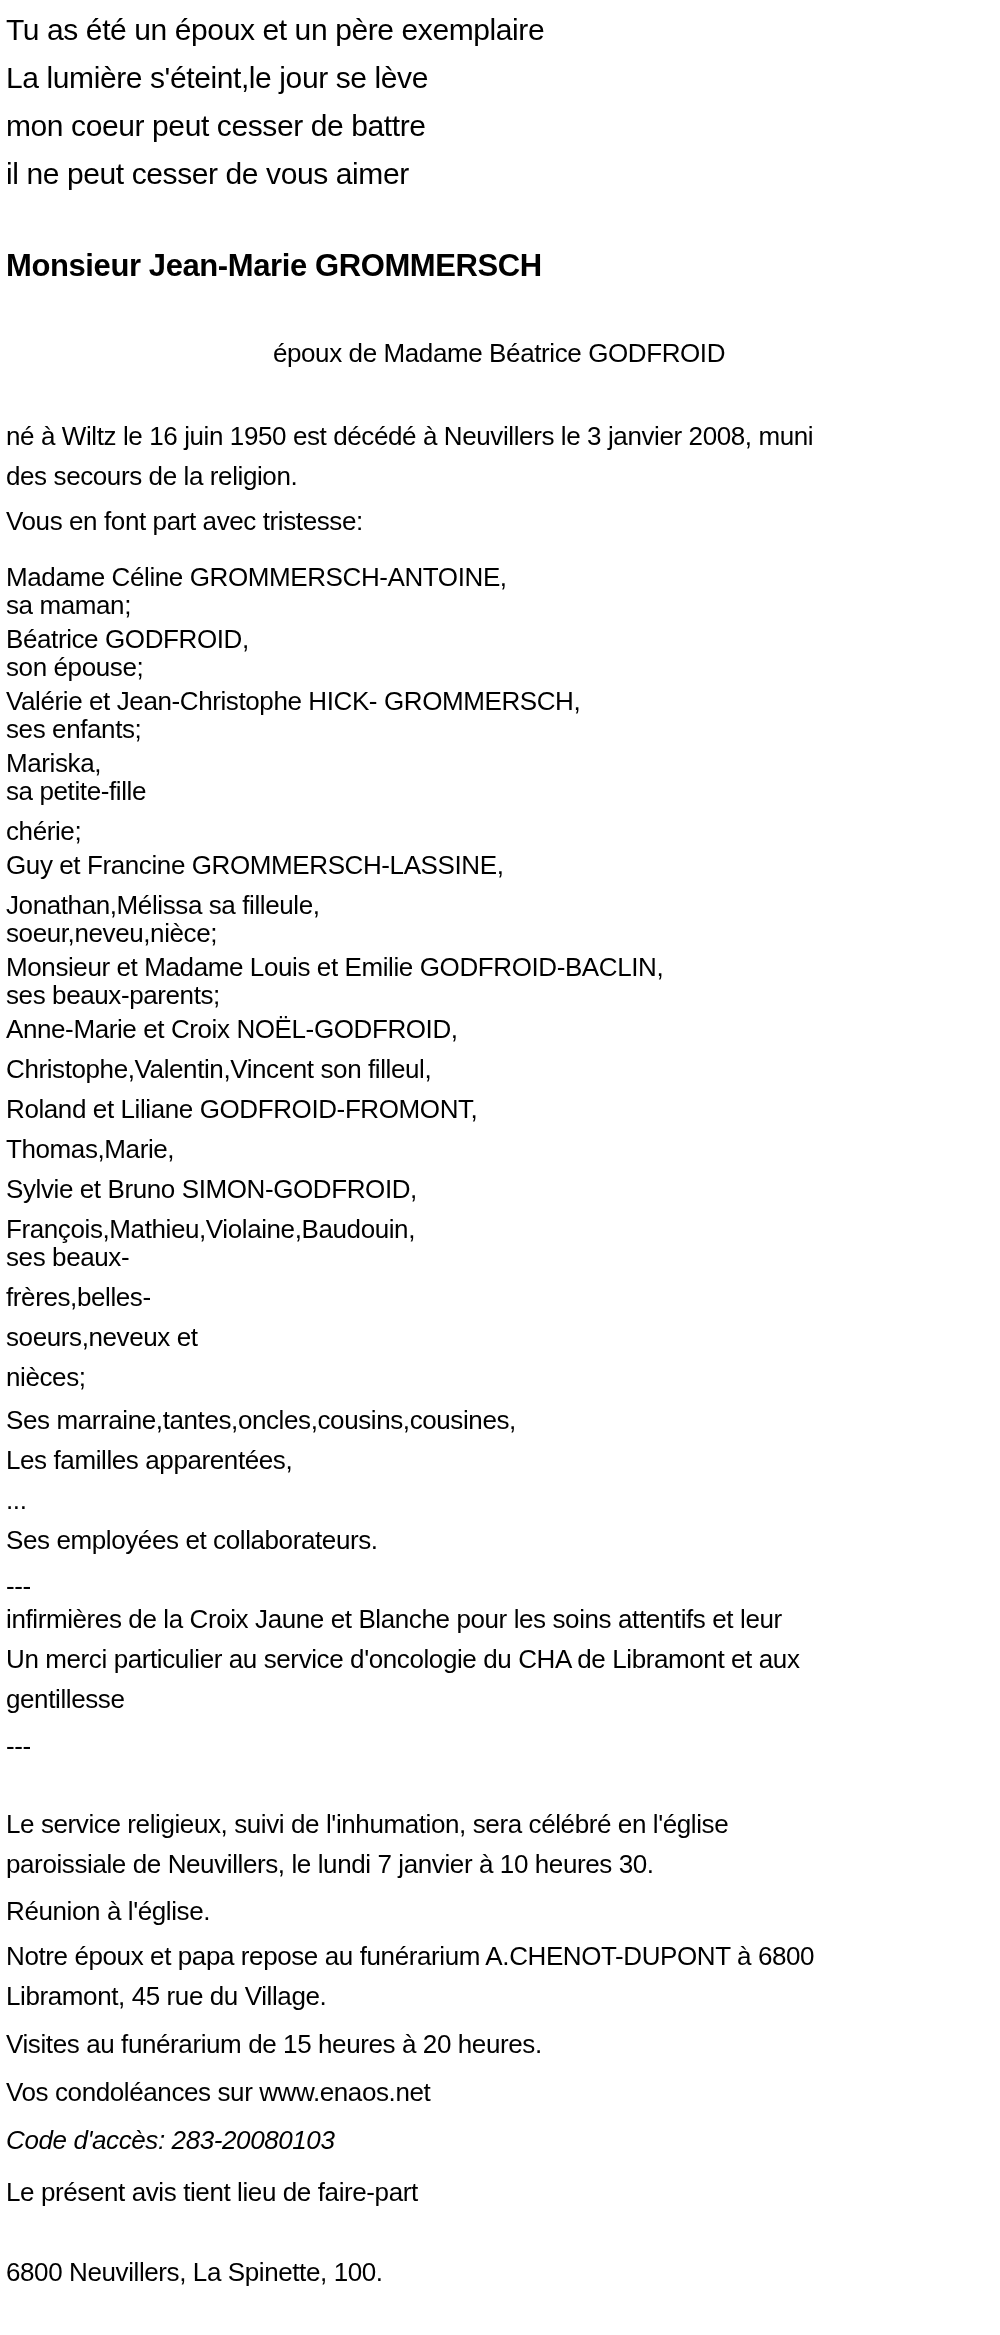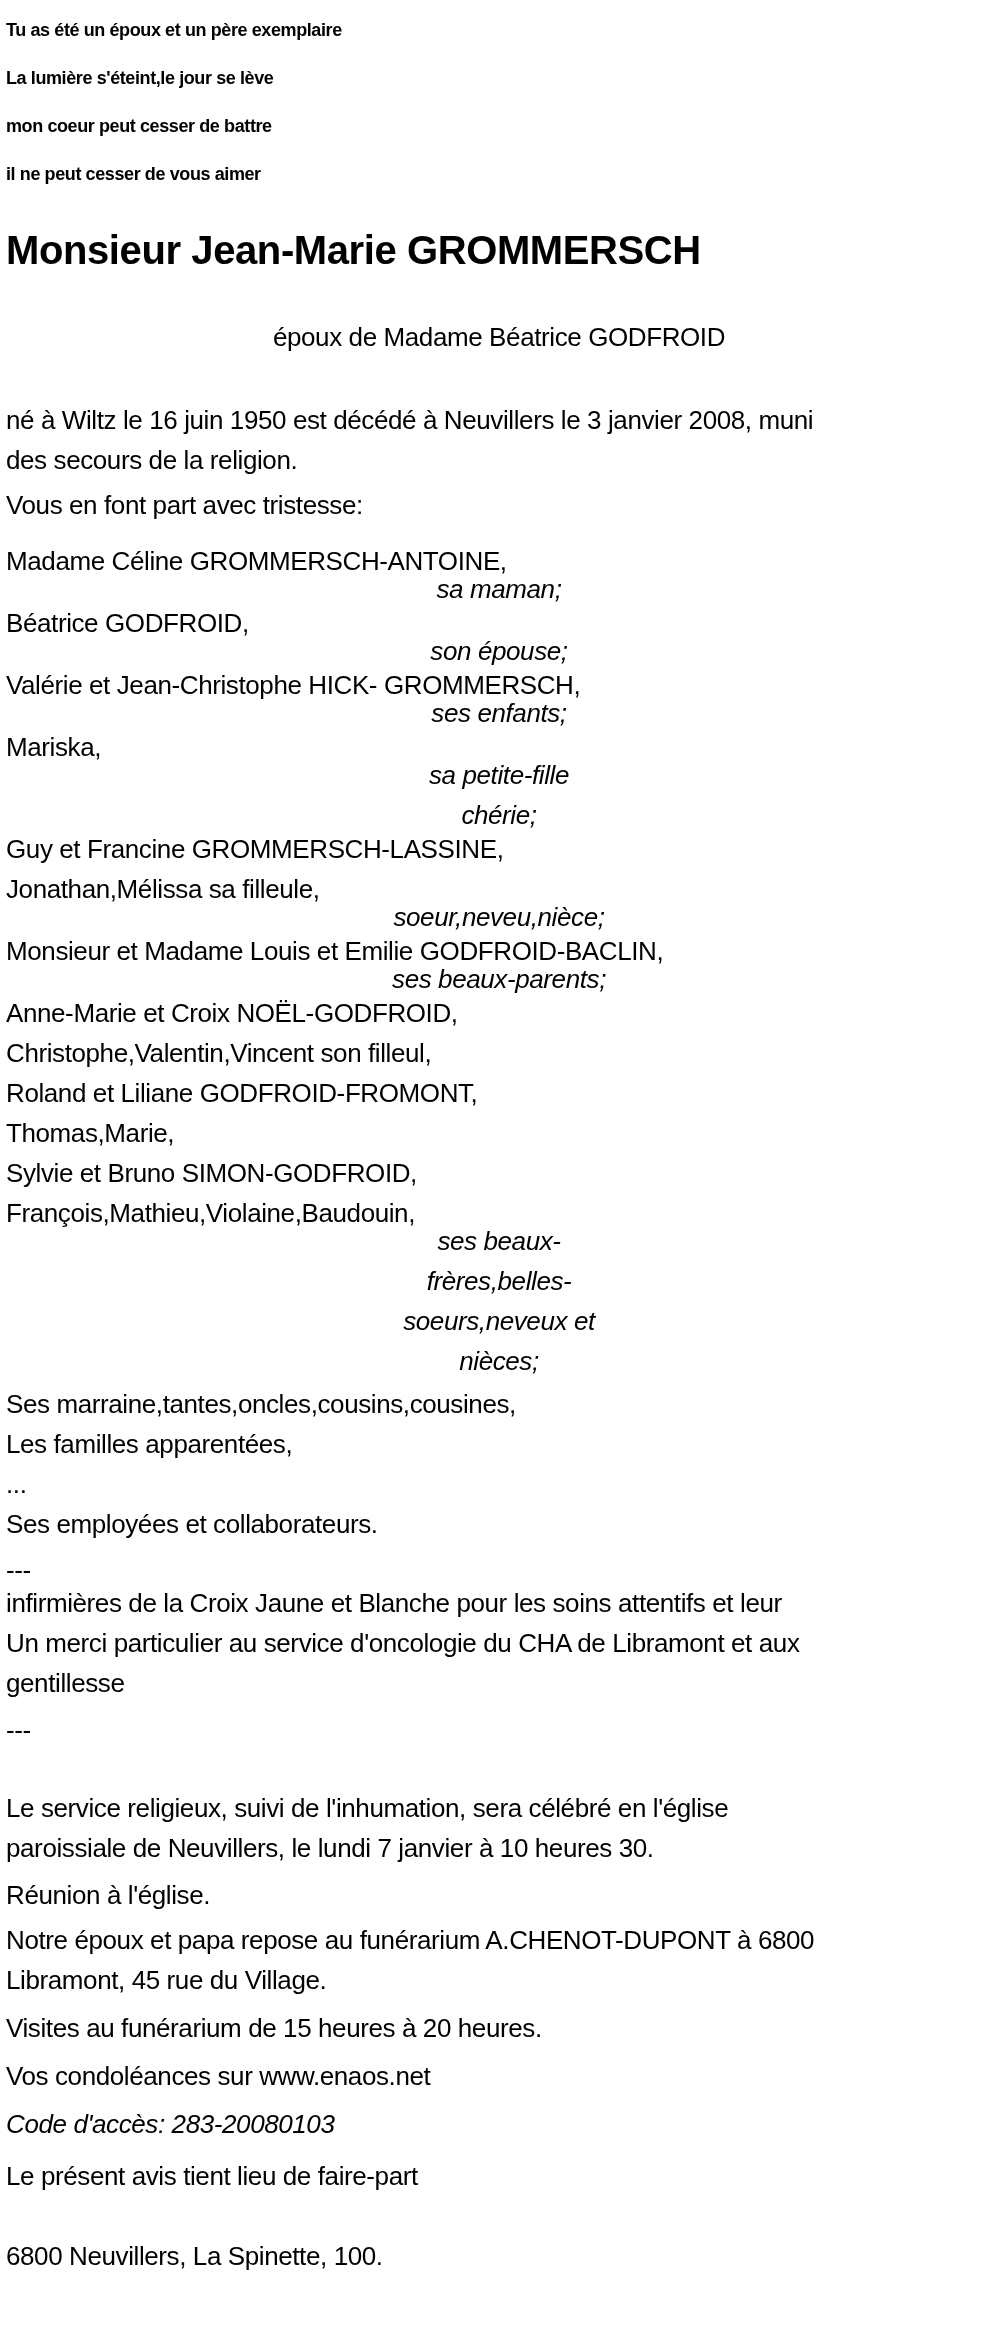--- a/index.html
+++ b/index.html
@@ -9,41 +9,40 @@
     background: #ffffff;
     color: #000000;
     font-family: "Liberation Sans", sans-serif;
     font-size: 26px;
     letter-spacing: -0.4px;
     box-sizing: border-box;
     padding: 6px 8px 0 6px;
     overflow: hidden;
   }
   .ep-line {
-    font-weight: 700;
-    font-size: 18px;
+    font-weight: 400;
+    font-size: 30px;
     line-height: 48px;
     white-space: nowrap;
   }
   .deceased-name {
     font-weight: 700;
-    font-size: 40px;
+    font-size: 31px;
     line-height: 56px;
-    margin-top: 24px;
+    margin-top: 40px;
     white-space: nowrap;
   }
   .t-line { line-height: 40px; white-space: nowrap; }
   .spouse-line { margin-top: 39px; text-align: center; }
   .life-block { margin-top: 43px; }
   .intro-line { margin-top: 5px; }
   .mourners { margin-top: 16px; }
   .mourner + .mourner { margin-top: -6px; }
   .relations {
-    text-align: center;
-    font-style: italic;
+    text-align: left;
     margin-top: -12px;
   }
   .relations .t-line { white-space: nowrap; }
   .mourner-final { margin-top: 3px !important; }
   .sep-1 { margin-top: 6px; }
   .thanks-block { margin-top: -7px; }
   .sep-2 { margin-top: 7px; }
   .service-block { margin-top: 38px; }
   .reunion-line { margin-top: 7px; }
   .repose-block { margin-top: 5px; }

